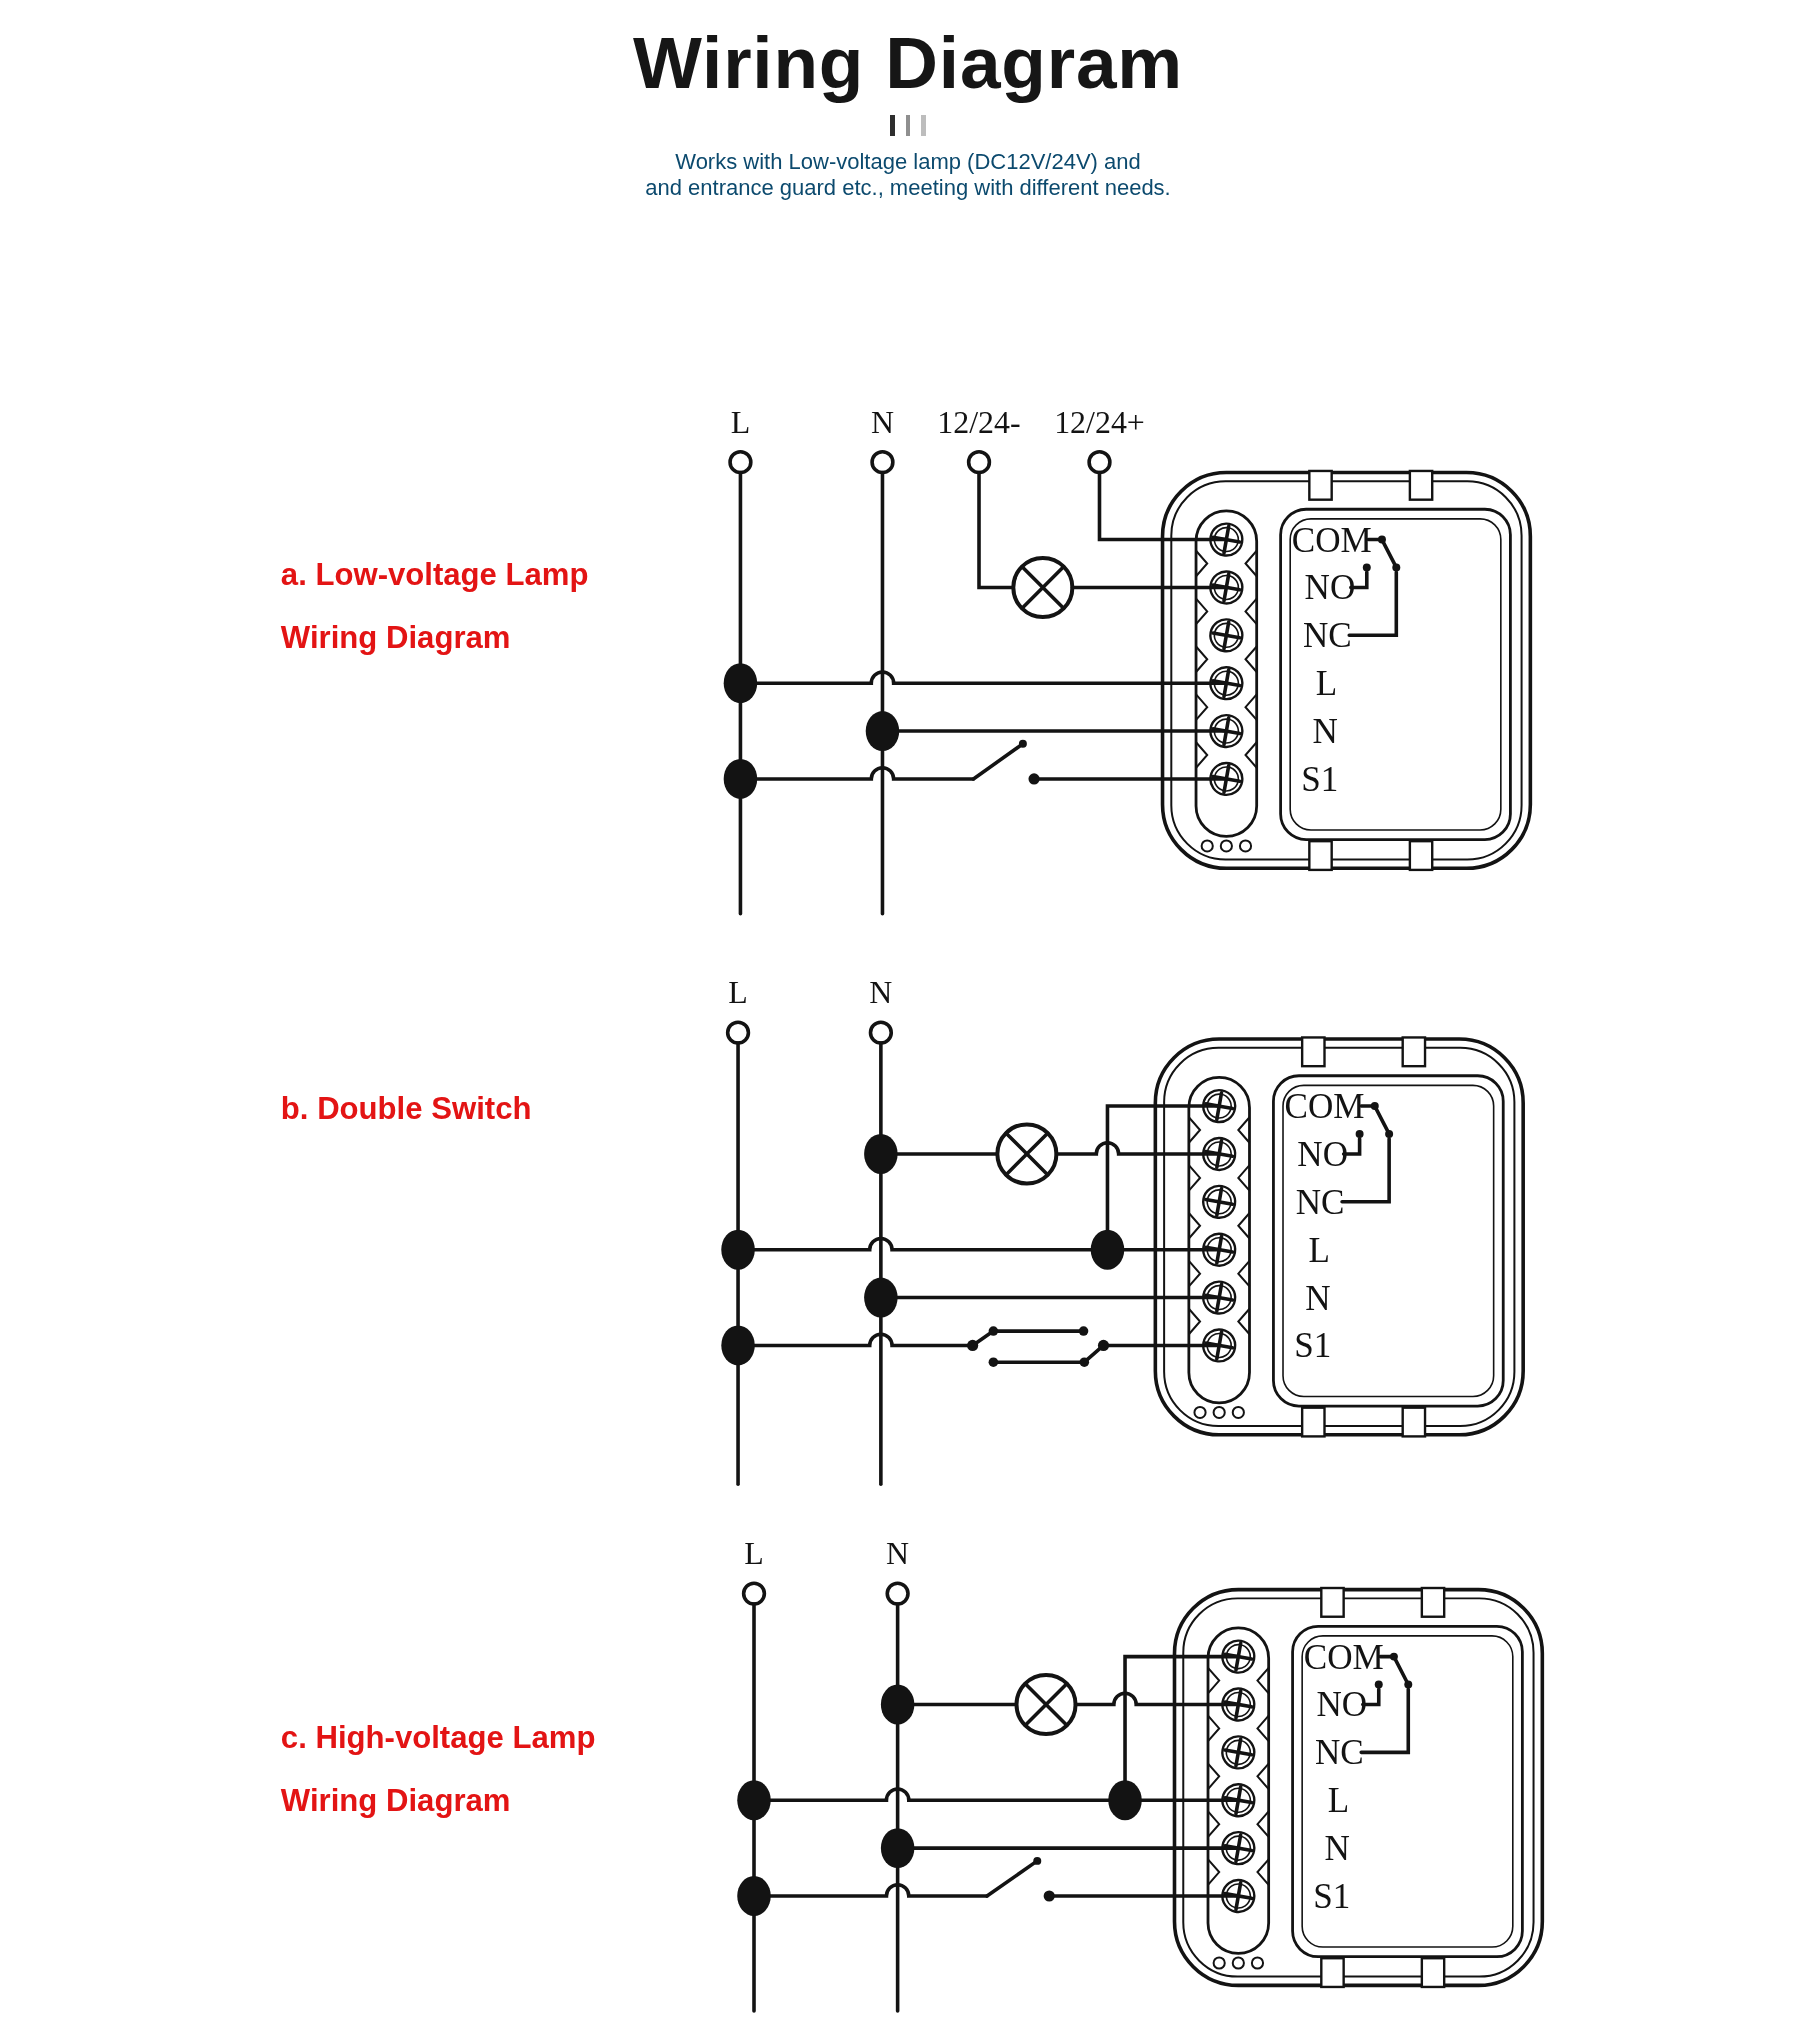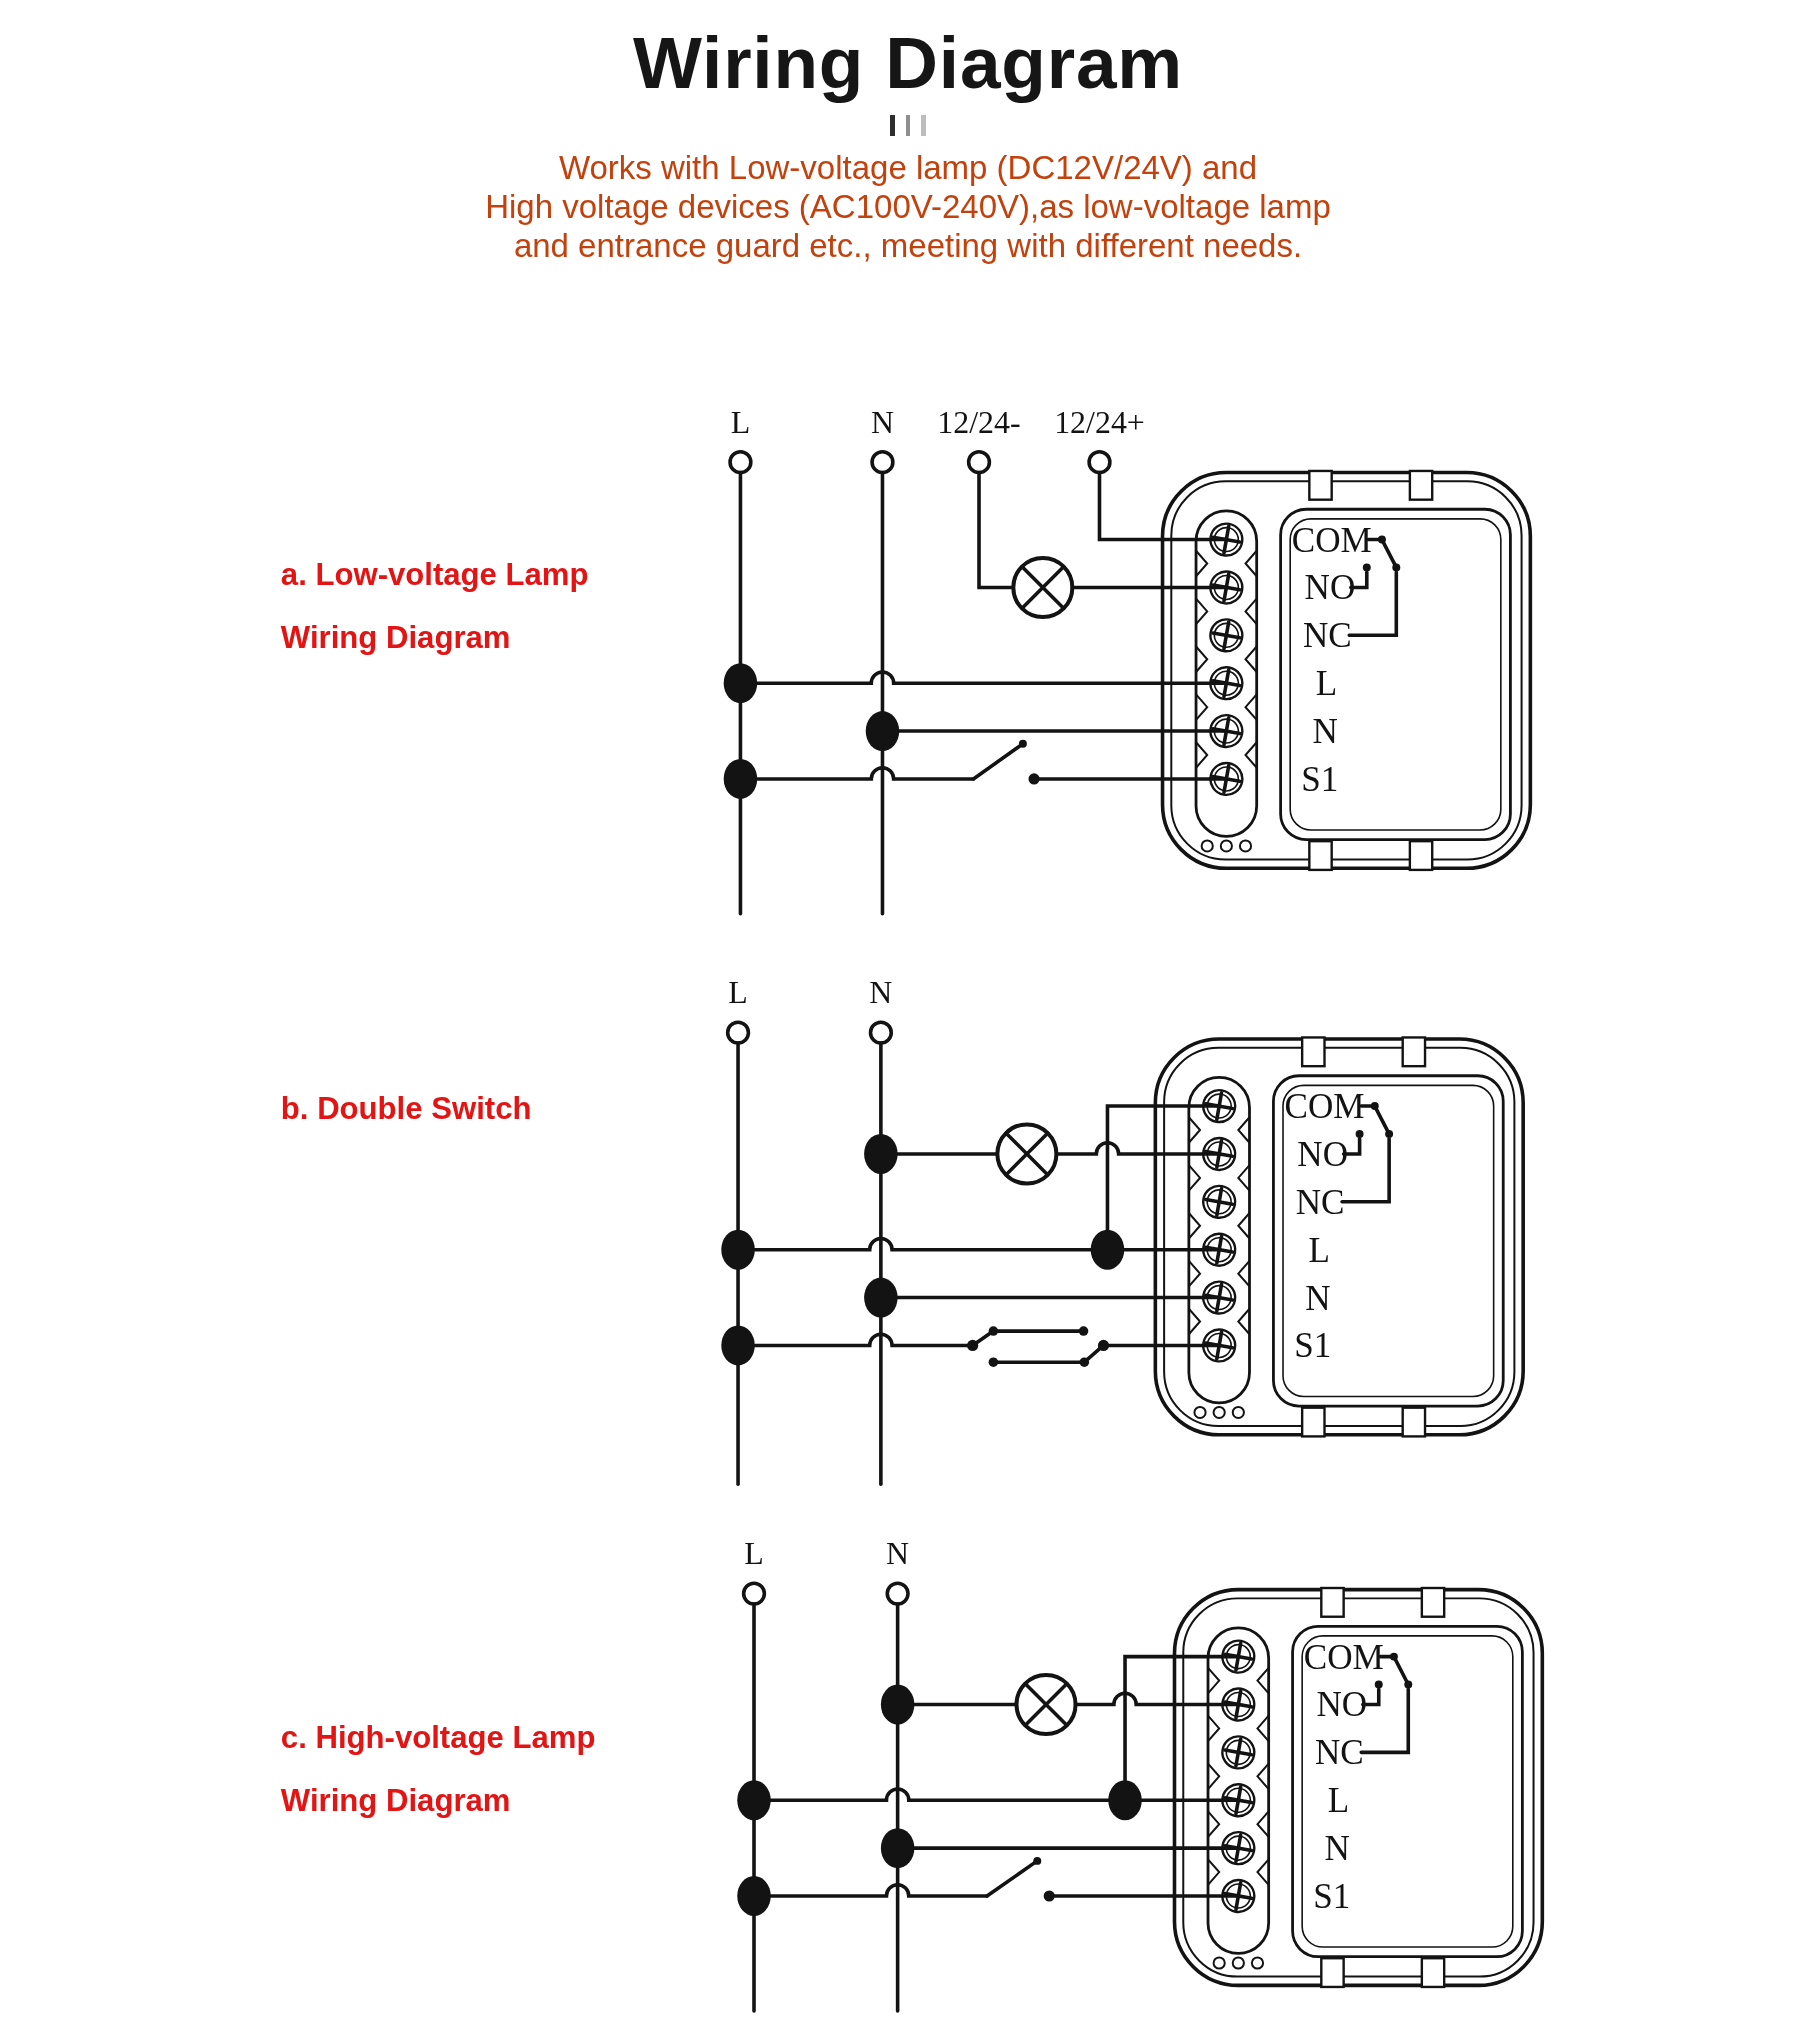--- a/index.html
+++ b/index.html
@@ -3,21 +3,21 @@
 <meta charset="utf-8">
 <style>
   html,body{margin:0;padding:0;background:#ffffff;}
   #stage{position:relative;width:1816px;height:2043px;background:#ffffff;overflow:hidden;
          font-family:"Liberation Sans",sans-serif;color:#141414;padding-left:48px;}
   .header{position:absolute;top:0;left:0;width:1816px;text-align:center;}
   .title{margin-top:21px;font-size:73px;font-weight:bold;letter-spacing:0.8px;color:#161616;}
   .bars{display:flex;justify-content:center;gap:10.4px;margin-top:11.2px;height:21px;}
   .bars .bar{width:4.8px;height:21px;display:inline-block;}
   .bar1{background:#2e2e2e;} .bar2{background:#8f8f8f;} .bar3{background:#bdbdbd;}
-  .subtitle{margin-top:12.8px;font-size:33px;line-height:1.18;color:#c2410c;}
+  .subtitle{margin-top:12.8px;font-size:22px;line-height:1.18;color:#0c4a6e;}
   svg{position:absolute;top:0;left:0;}
   .wire{stroke:#131313;stroke-width:4.5;fill:none;stroke-linecap:round;}
   .thin{stroke:#131313;stroke-width:2.5;fill:none;}
   .mod{stroke:#131313;fill:#ffffff;}
   .dot{fill:#131313;stroke:none;}
   .serif-label{font-family:"Liberation Serif",serif;font-size:40px;fill:#131313;text-anchor:middle;}
   .mod-label{font-family:"Liberation Serif",serif;font-size:44px;fill:#131313;}
   .red-label{font-size:39px;font-weight:bold;fill:#e31414;}
 </style>
 </head>
@@ -27,21 +27,20 @@
 
   <div class="header">
     <div class="title">Wiring Diagram</div>
     <div class="bars">
       <span class="bar bar1"></span>
       <span class="bar bar2"></span>
       <span class="bar bar3"></span>
     </div>
     <div class="subtitle">
       <div>Works with Low-voltage lamp (DC12V/24V) and</div>
-      <div>High voltage devices (AC100V-240V),as low-voltage lamp</div>
       <div>and entrance guard etc., meeting with different needs.</div>
     </div>
   </div>
 
   <svg width="1816" height="2043" viewBox="0 0 2276 2560">
     <defs>
 
       <g id="switch-module">
         <rect class="mod" x="2" y="2" width="461" height="496" rx="80" stroke-width="4.5"></rect>
         <rect class="mod" x="13" y="13" width="439" height="474" rx="68" stroke-width="2.5" fill="none"></rect>

